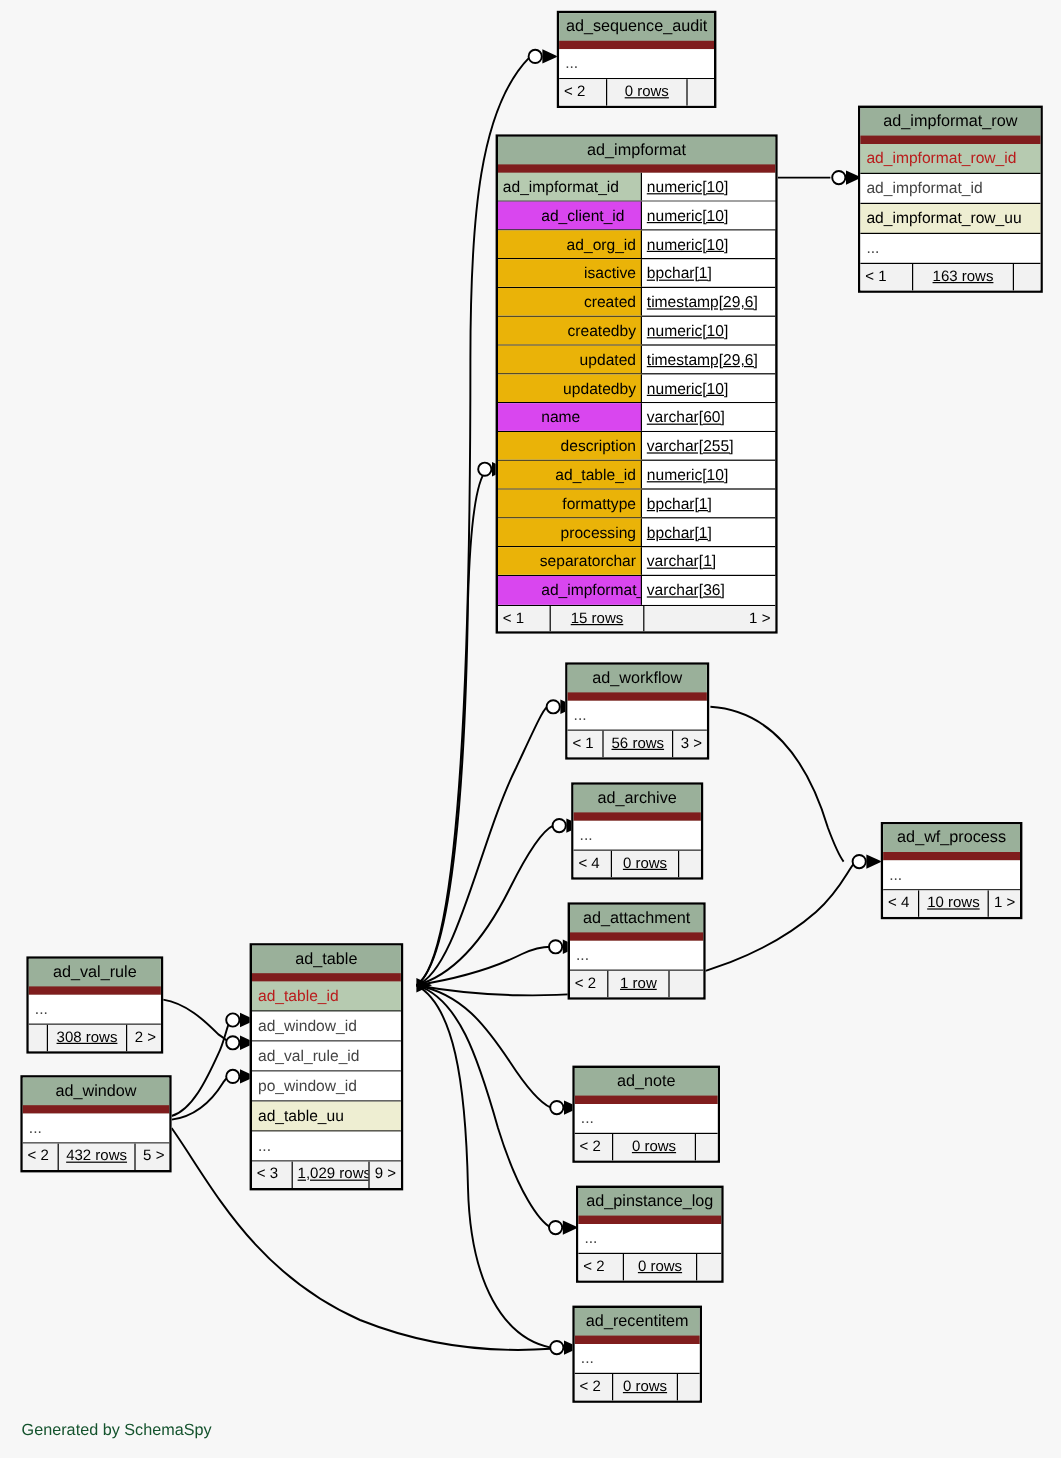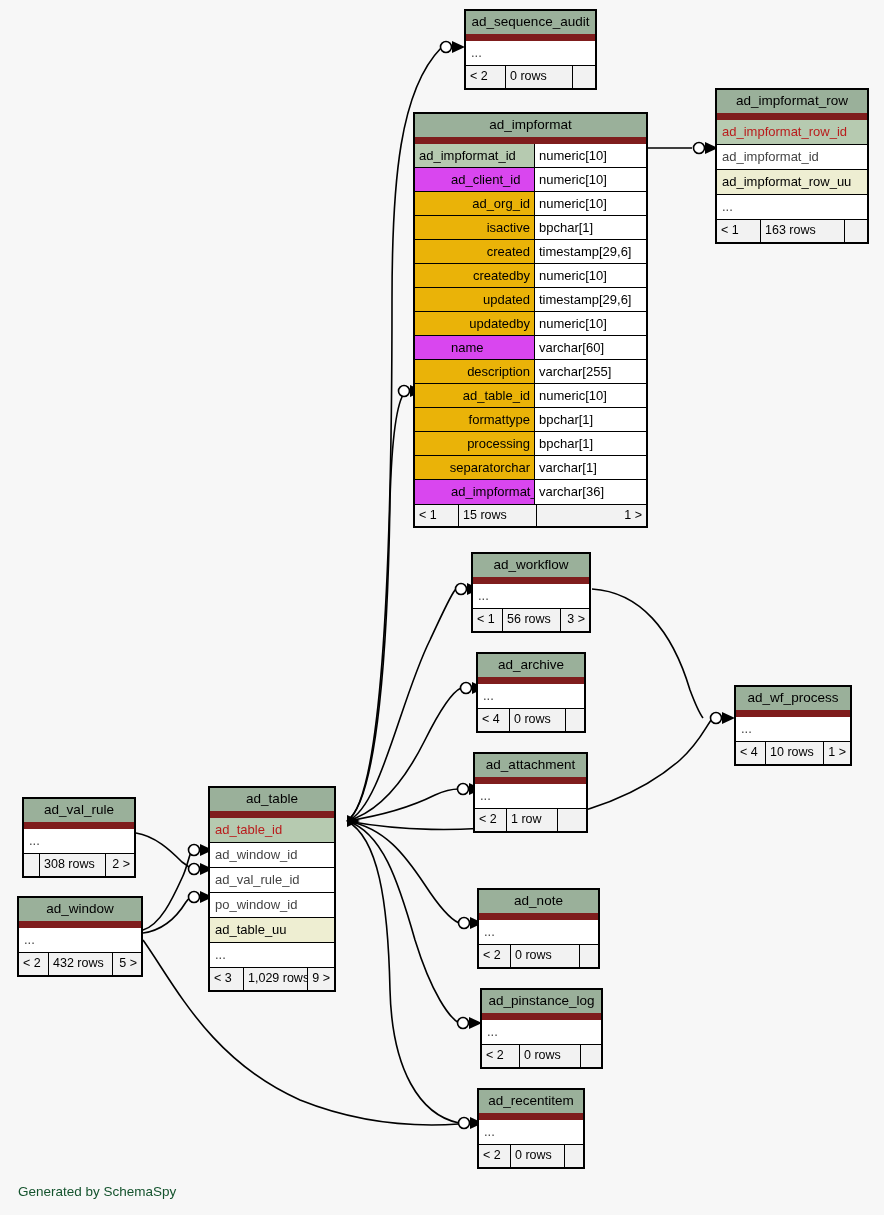--- a/index.html
+++ b/index.html
@@ -67,20 +67,21 @@
     white-space: nowrap;
     overflow: hidden;
   }
   .row .ty {
     flex: 1 1 auto;
     padding: 0 4px;
     line-height: 23px;
     box-sizing: border-box;
     white-space: nowrap;
     overflow: hidden;
+    text-decoration: underline;
   }
   .row.pk .nm { background: #b6cab0; }
   .row.pk .ty { background: #ffffff; }
   .row.uu .nm { background: #d946ef; padding-left: 36px; }
   .row.uu .ty { background: #ffffff; }
   .row.plain .nm { background: #eab308; text-align: right; }
 
   .simple-row {
     height: 25px;
     line-height: 24px;
@@ -110,21 +111,21 @@
   .foot > div {
     line-height: 21px;
     box-sizing: border-box;
     border-right: 1px solid #000;
     padding: 0 4px;
     white-space: nowrap;
     overflow: hidden;
   }
   .foot > div:last-child { border-right: none; }
   .foot .f-prev { flex: 0 0 auto; text-align: left; }
-  .foot .f-rows { flex: 1 1 auto; text-align: left; }
+  .foot .f-rows { flex: 1 1 auto; text-align: center; text-decoration: underline; }
   .foot .f-next { flex: 0 0 auto; text-align: right; }
 
   #credit {
     position: absolute;
     left: 18px;
     top: 1184px;
     font-size: 13.5px;
     color: #14532d;
   }
 </style>

